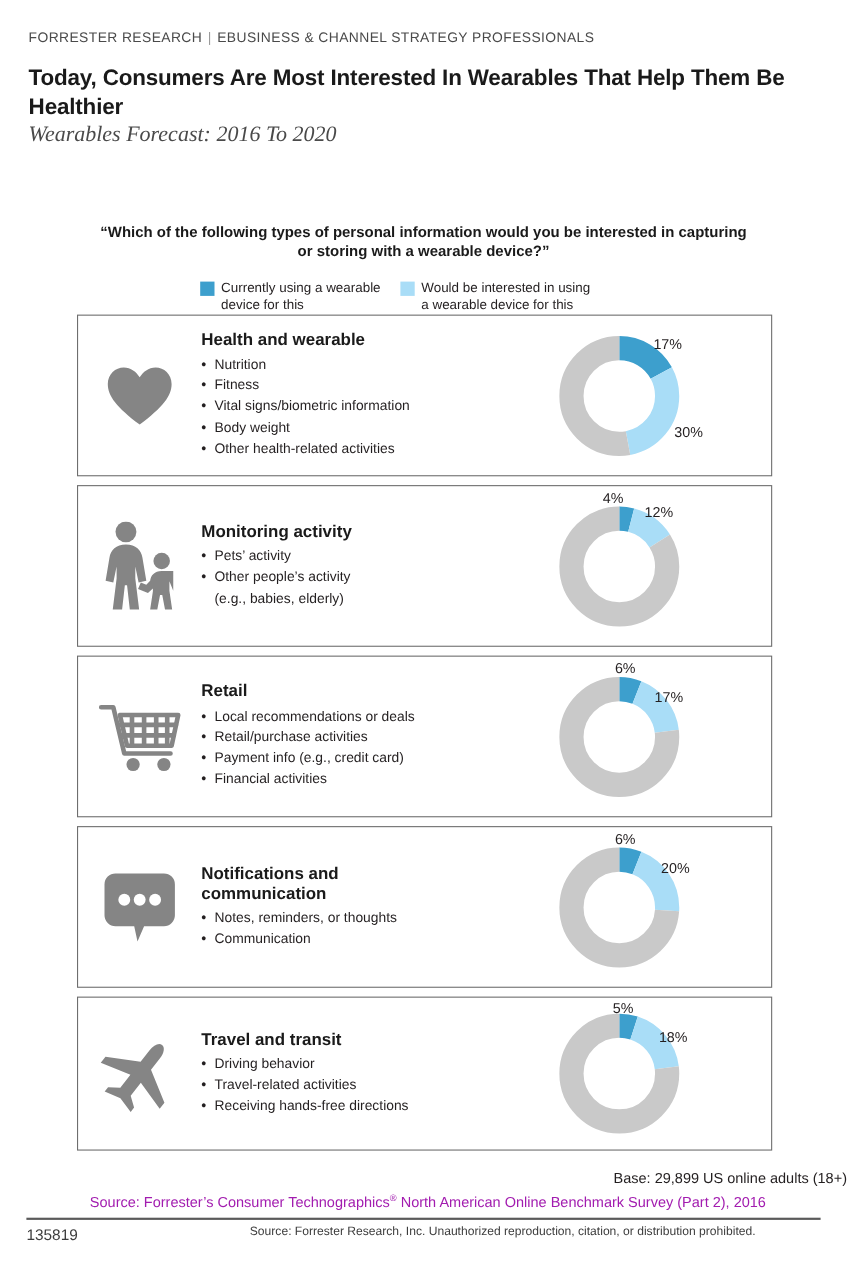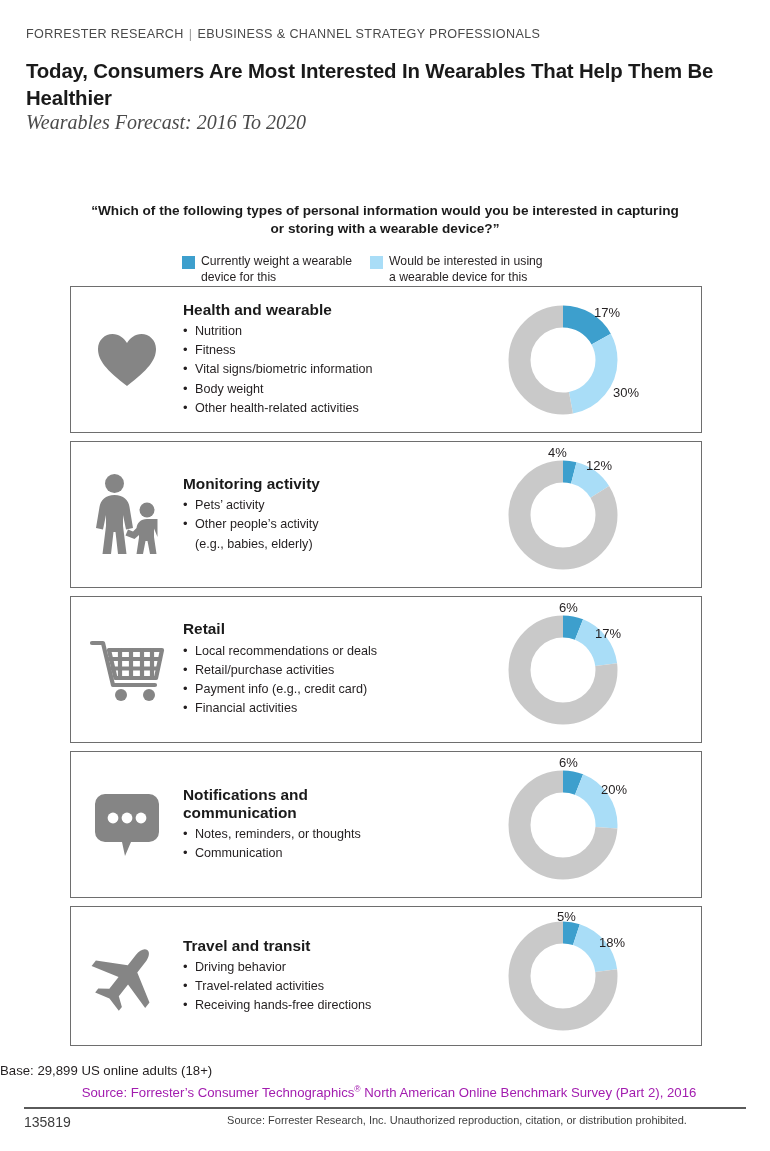--- a/index.html
+++ b/index.html
@@ -85,21 +85,21 @@
   
   .p0 { height: 147px; }
   .p1 { height: 147px; }
   .p2 { height: 147px; }
   .p3 { height: 147px; }
   .p4 { height: 140px; }
 
   
   .base-line {
     position: absolute; left: 0; top: 1063px; width: 770px;
-    text-align: left; font-size: 13.2px; color: #231f20;
+    text-align: right; font-size: 13.2px; color: #231f20;
   }
   .source-line {
     position: absolute; left: 4px; top: 1084px; width: 770px;
     text-align: center; font-size: 13.2px; color: #a21caf;
   }
   .source-line sup { font-size: 8.5px; vertical-align: super; }
   .rule {
     position: absolute; left: 24px; top: 1107px; width: 722px;
     height: 1.6px; background: #5a5a5a;
   }
@@ -123,21 +123,21 @@
   </div>
 
   <h1 class="headline">Today, Consumers Are Most Interested In Wearables That Help Them Be Healthier</h1>
   <div class="subhead">Wearables Forecast: 2016 To 2020</div>
 
   <div class="question">“Which of the following types of personal information would you be interested in capturing or storing with a wearable device?”</div>
 
   <div class="legend">
     <div class="legend-item">
       <span class="swatch" style="background:#3d9fcd"></span>
-      <span class="legend-text">Currently weight a wearable
+      <span class="legend-text">Currently using a wearable
 device for this</span>
     </div>
     <div class="legend-item">
       <span class="swatch" style="background:#a9ddf7"></span>
       <span class="legend-text">Would be interested in using
 a wearable device for this</span>
     </div>
   </div>
 
   <div class="panels">

